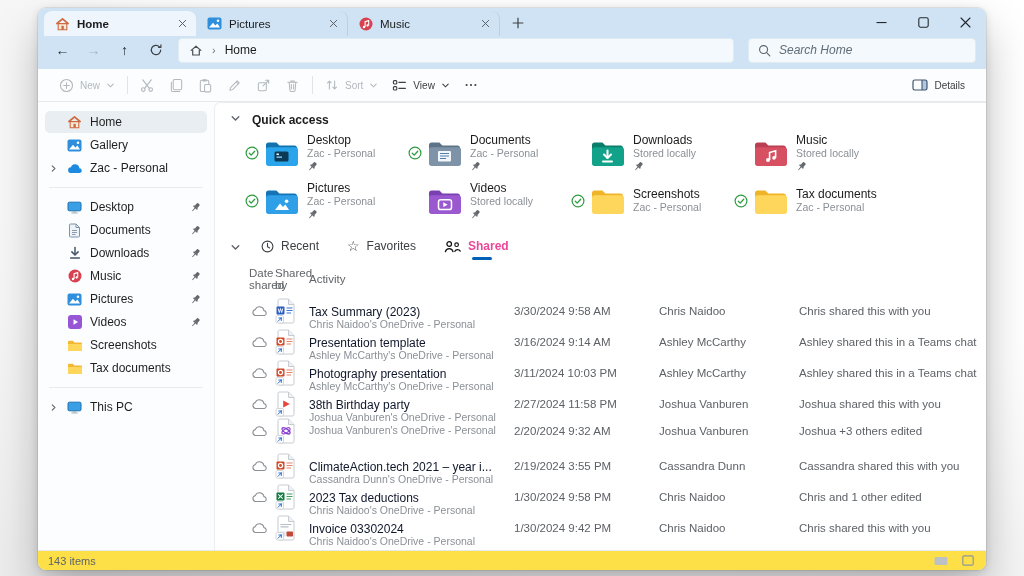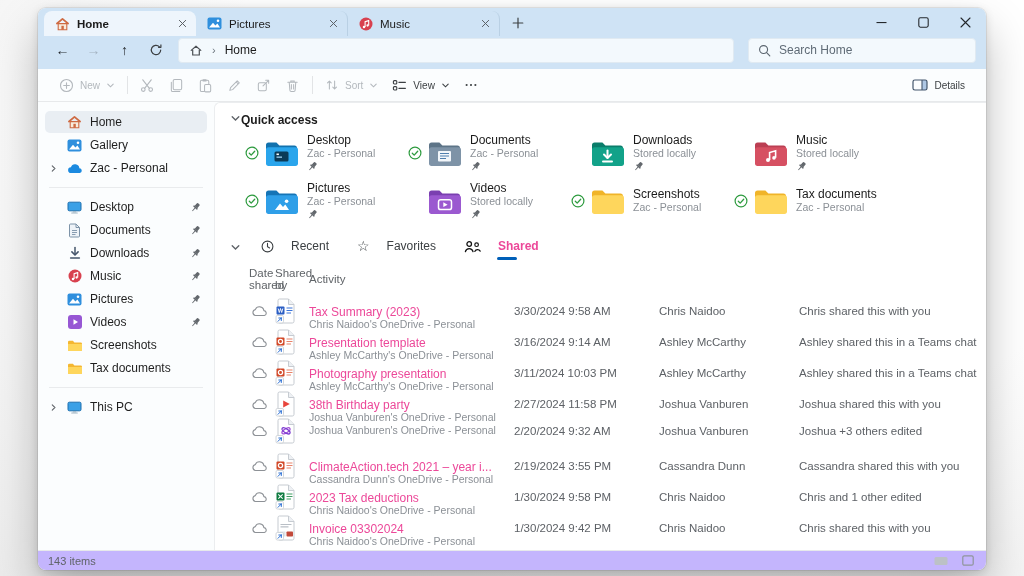--- a/index.html
+++ b/index.html
@@ -19,70 +19,70 @@
   .newtab-btn { width:24px; height:24px; margin:0 0 1px 6px; display:flex; align-items:center; justify-content:center; border-radius:4px; }
   .win-controls { position:absolute; right:0; top:0; height:28px; display:flex; }
   .win-btn { width:42px; height:100%; display:flex; align-items:center; justify-content:center; }
   
   .addressbar { height:33px; background:#cfe3f5; display:flex; align-items:center; padding:0 10px 5px 10px; gap:2px; flex:0 0 auto; }
   .nav-btn { width:29px; height:26px; display:flex; align-items:center; justify-content:center; font-size:14px; color:#1f2327; border-radius:4px; }
   .nav-btn.disabled { color:#a3b2c0; }
   .breadcrumb-box { flex:1; height:25px; background:#f3f9fd; border:1px solid #e0eaf2; border-radius:4px; display:flex; align-items:center;
                     gap:9px; padding:0 10px; margin:0 12px 0 6px; font-size:12px; color:#1b1b1b; }
   .search-box { width:228px; height:25px; background:#f3f9fd; border:1px solid #e0eaf2; border-radius:4px; display:flex; align-items:center; gap:8px; padding:0 9px; }
-  .search-box input { border:none; outline:none; background:transparent; font-size:12px; color:#c2410c; width:100%; font-family:inherit; }
+  .search-box input { border:none; outline:none; background:transparent; font-size:12px; color:#c2410c; width:100%; font-family:inherit;font-style:italic; }
   .search-box input::placeholder { color:#5f6b76; opacity:1; }
   
   .toolbar { height:33px; display:flex; align-items:center; padding:0 14px; border-bottom:1px solid #e7e9eb; background:#fbfdfe; flex:0 0 auto; }
   .tb { display:flex; align-items:center; gap:6px; height:27px; padding:0 7px; border-radius:4px; font-size:10px; }
   .tb.disabled { color:#b3b8bd; }
   .tb.enabled { color:#3c4043; }
   .tb-sep { width:1px; height:18px; background:#e2e4e6; margin:0 5px; }
   .tb-right { margin-left:auto; }
   
   .bodyarea { flex:1; display:flex; min-height:0; background:#fbfdfe; }
   .sidebar { width:176px; flex:0 0 176px; padding:8px 5px 0 5px; overflow:hidden; }
   .side-item { height:22px; display:flex; align-items:center; gap:7px; padding:0 6px 0 3px; border-radius:5px; font-size:12px; color:#1f1f1f; margin:1px 2px; }
   .side-item.sel { background:#e9eef3; }
   .side-chev { width:11px; flex:0 0 11px; display:flex; justify-content:center; }
   .side-ic { width:17px; flex:0 0 17px; display:flex; justify-content:center; }
   .side-label { white-space:nowrap; overflow:hidden; text-overflow:ellipsis; }
   .side-pin { margin-left:auto; display:flex; }
   .side-sep { height:1px; background:#e9ebed; margin:8px 6px; }
   .main { flex:1; background:#fff; border-left:1px solid #ebedef; border-top:1px solid #ebedef; border-radius:6px 0 0 0; padding-top:8px; min-width:0; display:flex; flex-direction:column; overflow:hidden; }
   
-  .qa-header { display:flex; align-items:flex-start; padding:2px 0 4px 15px; height:20px; }
+  .qa-header { display:flex; align-items:flex-start; gap:11px; padding:2px 0 4px 15px; height:20px; }
   .qa-title { font-size:12px; font-weight:bold; color:#1b1b1b; }
   .qa-grid { display:grid; grid-template-columns:repeat(4,163px); row-gap:4px; padding-left:28px; }
   .qa-tile { display:flex; align-items:center; gap:4px; height:44px; }
   .qa-check { width:17px; flex:0 0 17px; display:flex; justify-content:center; }
   .qa-folder { width:36px; flex:0 0 36px; display:flex; }
   .qa-text { display:flex; flex-direction:column; line-height:1.12; padding-left:3px; min-width:0; }
   .qa-name { font-size:12px; color:#1b1b1b; white-space:nowrap; }
   .qa-sub { font-size:10.5px; color:#8b9096; white-space:nowrap; }
   .qa-pin { height:11px; margin-top:1px; display:flex; }
   
   .sec-row { display:flex; align-items:center; gap:24px; margin:12px 0 0 15px; height:24px; }
-  .sec-tab { display:flex; align-items:center; gap:17px; font-size:12px; color:#3c4043; position:relative; padding:2px 2px 4px 2px; }
+  .sec-tab { display:flex; align-items:center; gap:7px; font-size:12px; color:#3c4043; position:relative; padding:2px 2px 4px 2px; }
   .sec-tab.active { font-weight:bold; color:#ec4899;justify-content:center; }
   .sec-tab.active::after { content:""; position:absolute; left:50%; transform:translateX(-20%); bottom:-3px; width:20px; height:3px; border-radius:2px; background:#005fb8; }
   .star-glyph { font-size:14px; line-height:1; color:#3c4043; }
   
   .list-head { display:grid; grid-template-columns:26px 34px 205px 145px 140px 1fr; align-items:center; height:24px; margin-top:8px; padding-left:34px; font-size:11.5px; color:#606468; }
   .lh-name { grid-column:1/4; padding-left:30px; }
   .list-rows { flex:1; overflow:hidden; }
   .list-row { display:grid; grid-template-columns:26px 34px 205px 145px 140px 1fr; align-items:center; height:31px; padding-left:34px; }
   .lr-cloud { display:flex; justify-content:flex-start; padding-left:2px; }
   .lr-icon { display:flex; }
   .lr-namecell { display:flex; flex-direction:column; line-height:1.12; min-width:0; padding-right:8px; }
-  .lr-name { font-size:12px; color:#ec4899; white-space:nowrap; overflow:hidden; text-overflow:ellipsis;margin-top:15px; }
+  .lr-name { font-size:12px; color:#0f172a; white-space:nowrap; overflow:hidden; text-overflow:ellipsis;margin-top:15px; }
   .lr-sub { font-size:10.5px; color:#8b9096; white-space:nowrap; overflow:hidden; text-overflow:ellipsis; }
   .lr-gray { font-size:11.5px; color:#5d6166; white-space:nowrap; }
   
-  .statusbar { height:20px; flex:0 0 auto; border-top:1px solid #e7e9eb; background:#c4b5fd; display:flex; align-items:center; padding:0 12px 0 10px; font-size:11px; color:#5f6368; }
+  .statusbar { height:20px; flex:0 0 auto; border-top:1px solid #e7e9eb; background:#fde047; display:flex; align-items:center; padding:0 12px 0 10px; font-size:11px; color:#5f6368; }
   .sb-icons { margin-left:auto; display:flex; gap:14px; align-items:center; }
   svg { display:block; }
 </style>
 </head>
 <body>
 
 <div class="window">
 
   <div class="titlebar">
     <div style="display:flex;height:25px;" id="tabs">

